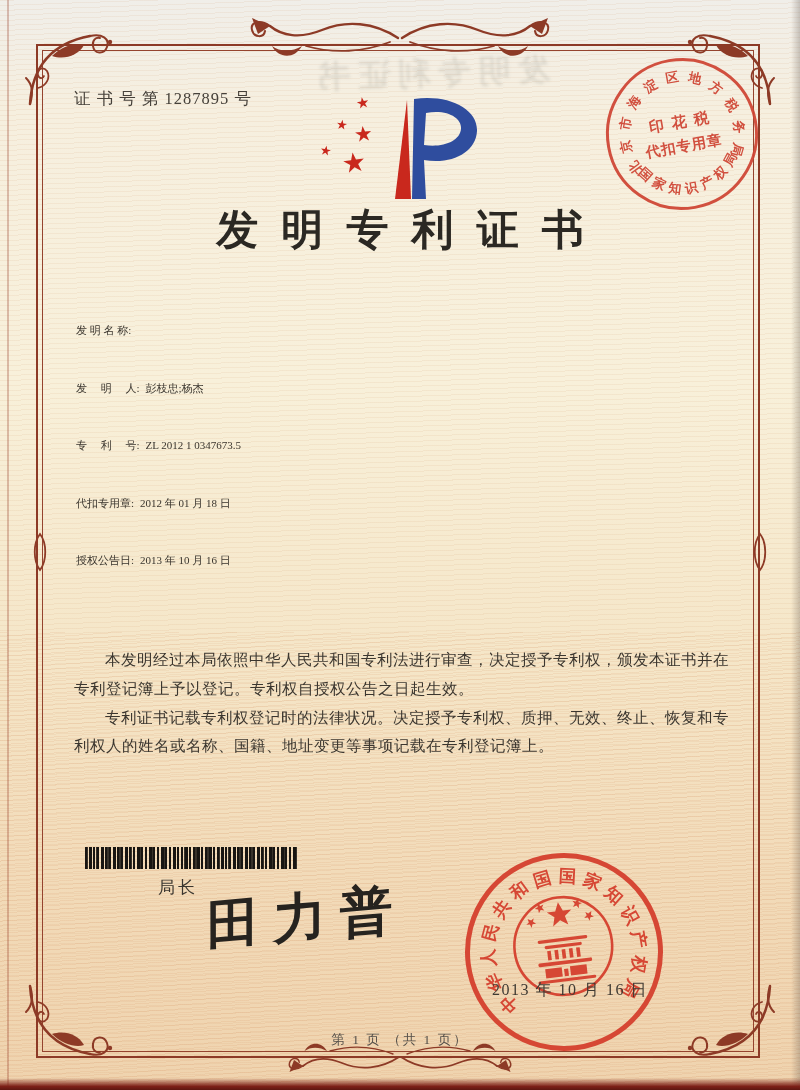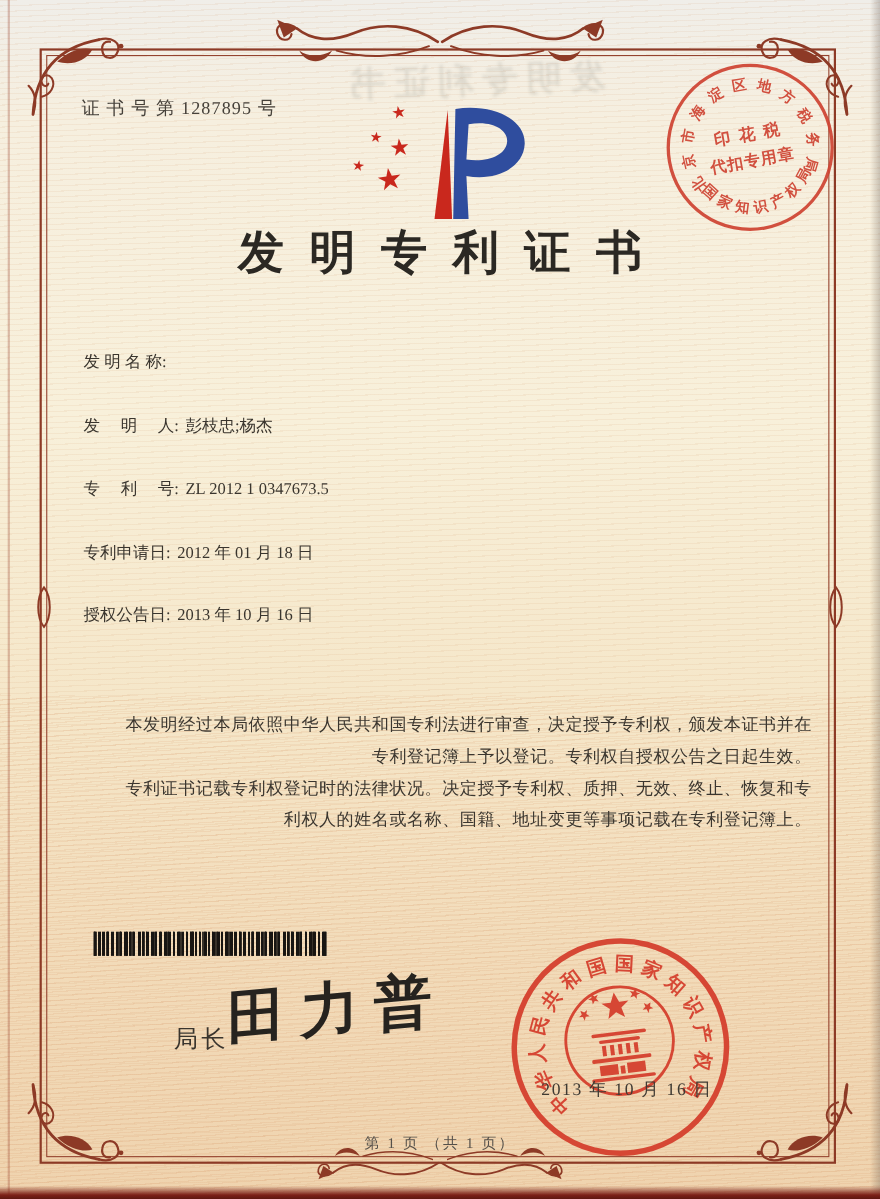--- a/index.html
+++ b/index.html
@@ -43,34 +43,34 @@
 
   
   .logo{position:absolute;left:310px;top:96px;width:180px;height:108px;}
   .logo .star{position:absolute;color:#c9281d;line-height:1;}
   .logo svg{position:absolute;left:0;top:0;}
 
   .title{position:absolute;left:0;right:0;top:202px;text-align:center;font-size:42px;font-weight:bold;
     color:#2b2823;letter-spacing:.55em;text-indent:.55em;}
 
   .fields{position:absolute;left:76px;right:58px;top:318px;color:#3a352e;}
-  .field{display:flex;font-size:15px;margin-bottom:33.5px;line-height:24px;text-align:right;}
+  .field{display:flex;font-size:11px;margin-bottom:33.5px;line-height:24px;text-align:right;}
   .field .lab{white-space:pre;flex:0 0 auto;}
   .field .val{margin-left:6px;}
 
   .paras{position:absolute;left:74px;right:62px;top:646px;color:#3b362f;}
-  .paras p{margin:0;text-indent:2em;font-size:15.5px;line-height:28.8px;letter-spacing:.5px;text-align:right;}
+  .paras p{margin:0;text-indent:2em;font-size:15.5px;line-height:28.8px;letter-spacing:.5px;}
 
   .barcode{position:absolute;left:85px;top:847px;width:212px;height:22px;
     background-image:
       repeating-linear-gradient(90deg,#181512 0 2px,transparent 2px 4px),
       repeating-linear-gradient(90deg,#181512 0 1px,transparent 1px 6px),
       repeating-linear-gradient(90deg,rgba(24,21,18,.85) 0 3px,transparent 3px 11px);}
 
-  .sig-role{position:absolute;left:158px;top:930px;font-size:22px;color:#3a352e;letter-spacing:3px;}
+  .sig-role{position:absolute;left:158px;top:876px;font-size:17px;color:#3a352e;letter-spacing:3px;}
   .sig-name{position:absolute;left:206px;top:882px;font-size:53px;font-weight:bold;color:#26231f;
     letter-spacing:14px;transform:rotate(-5deg) skewX(-5deg);}
 
   
   .office-seal{position:absolute;left:462px;top:850px;width:204px;height:204px;
     transform:rotate(-7deg);color:#d5402e;opacity:.95;}
   .office-seal .ring{position:absolute;inset:3px;border:5px solid currentColor;border-radius:50%;}
   .office-seal .arc{font-size:17.5px;}
   .office-seal .emblem{position:absolute;left:50px;top:44px;}
 
@@ -178,21 +178,21 @@
     </div>
     <div class="field">
       <span class="lab">发　 明　 人:</span>
       <span class="val">彭枝忠;杨杰</span>
     </div>
     <div class="field">
       <span class="lab">专　 利　 号:</span>
       <span class="val">ZL 2012 1 0347673.5</span>
     </div>
     <div class="field">
-      <span class="lab">专利申请日:</span>
+      <span class="lab">代扣专用章:</span>
       <span class="val">2012 年 01 月 18 日</span>
     </div>
     <div class="field">
       <span class="lab">授权公告日:</span>
       <span class="val">2013 年 10 月 16 日</span>
     </div>
   </div>
 
   <div class="paras">
     <p>本发明经过本局依照中华人民共和国专利法进行审查，决定授予专利权，颁发本证书并在专利登记簿上予以登记。专利权自授权公告之日起生效。</p>

